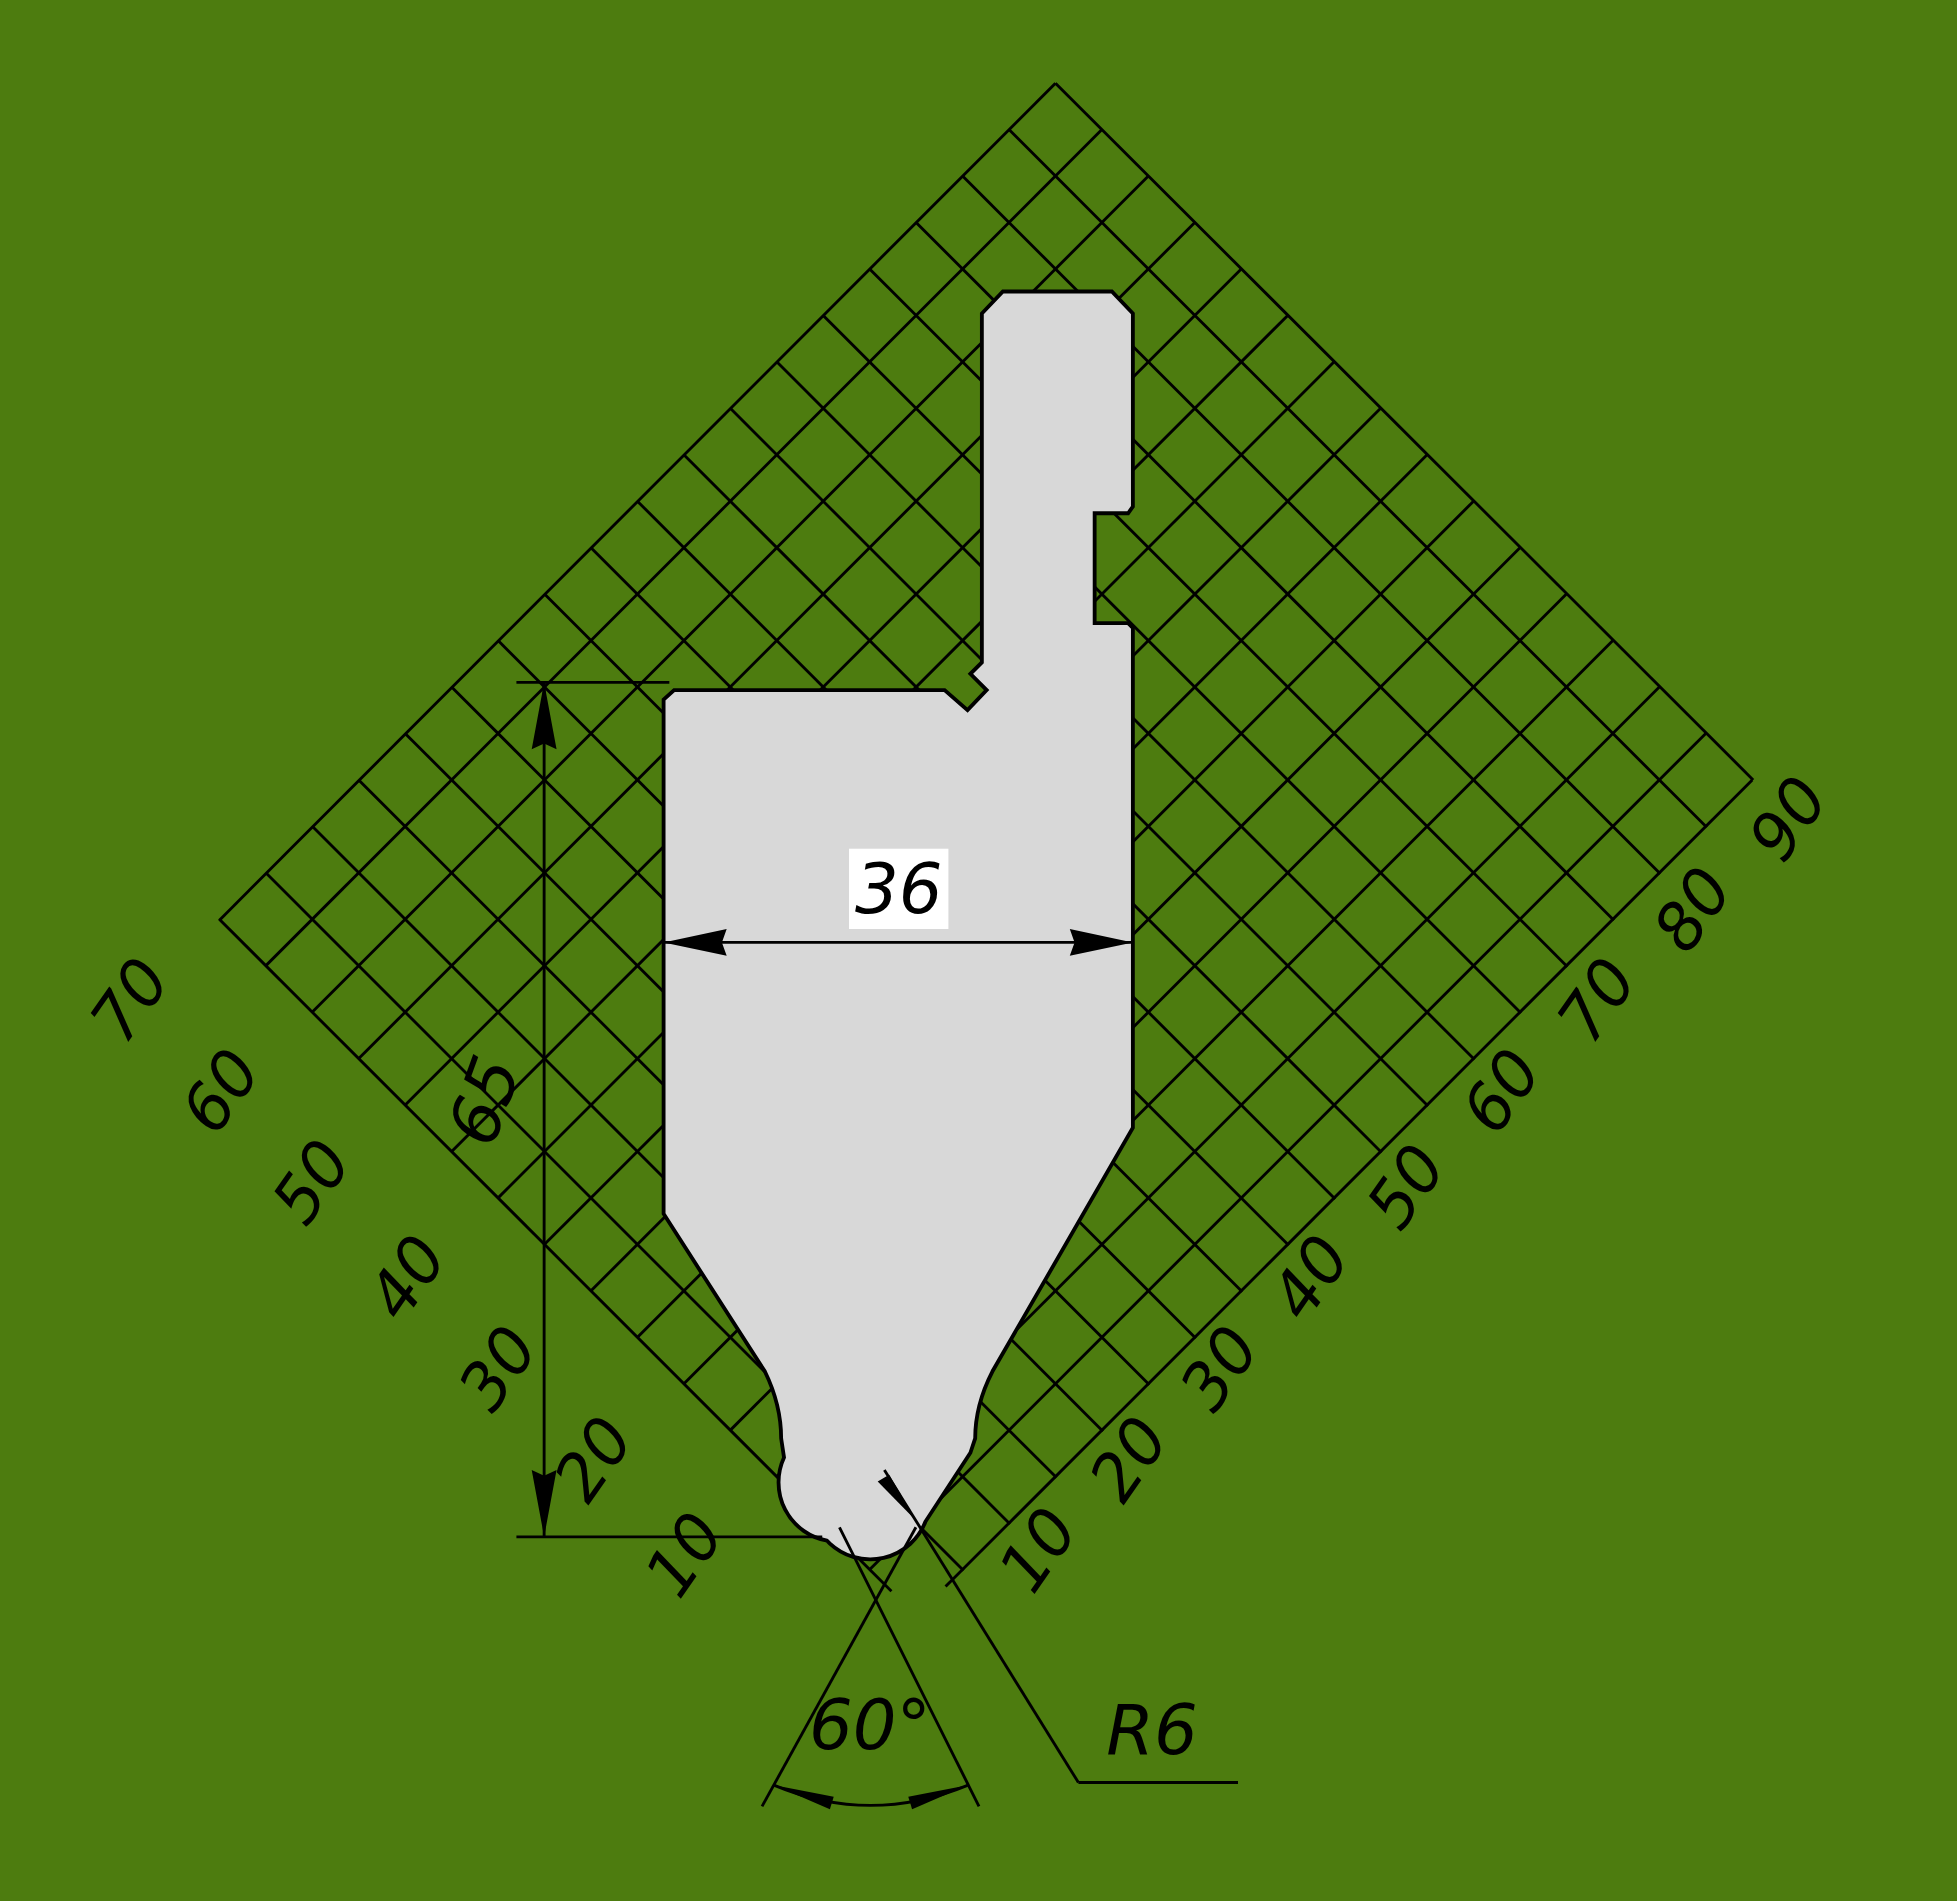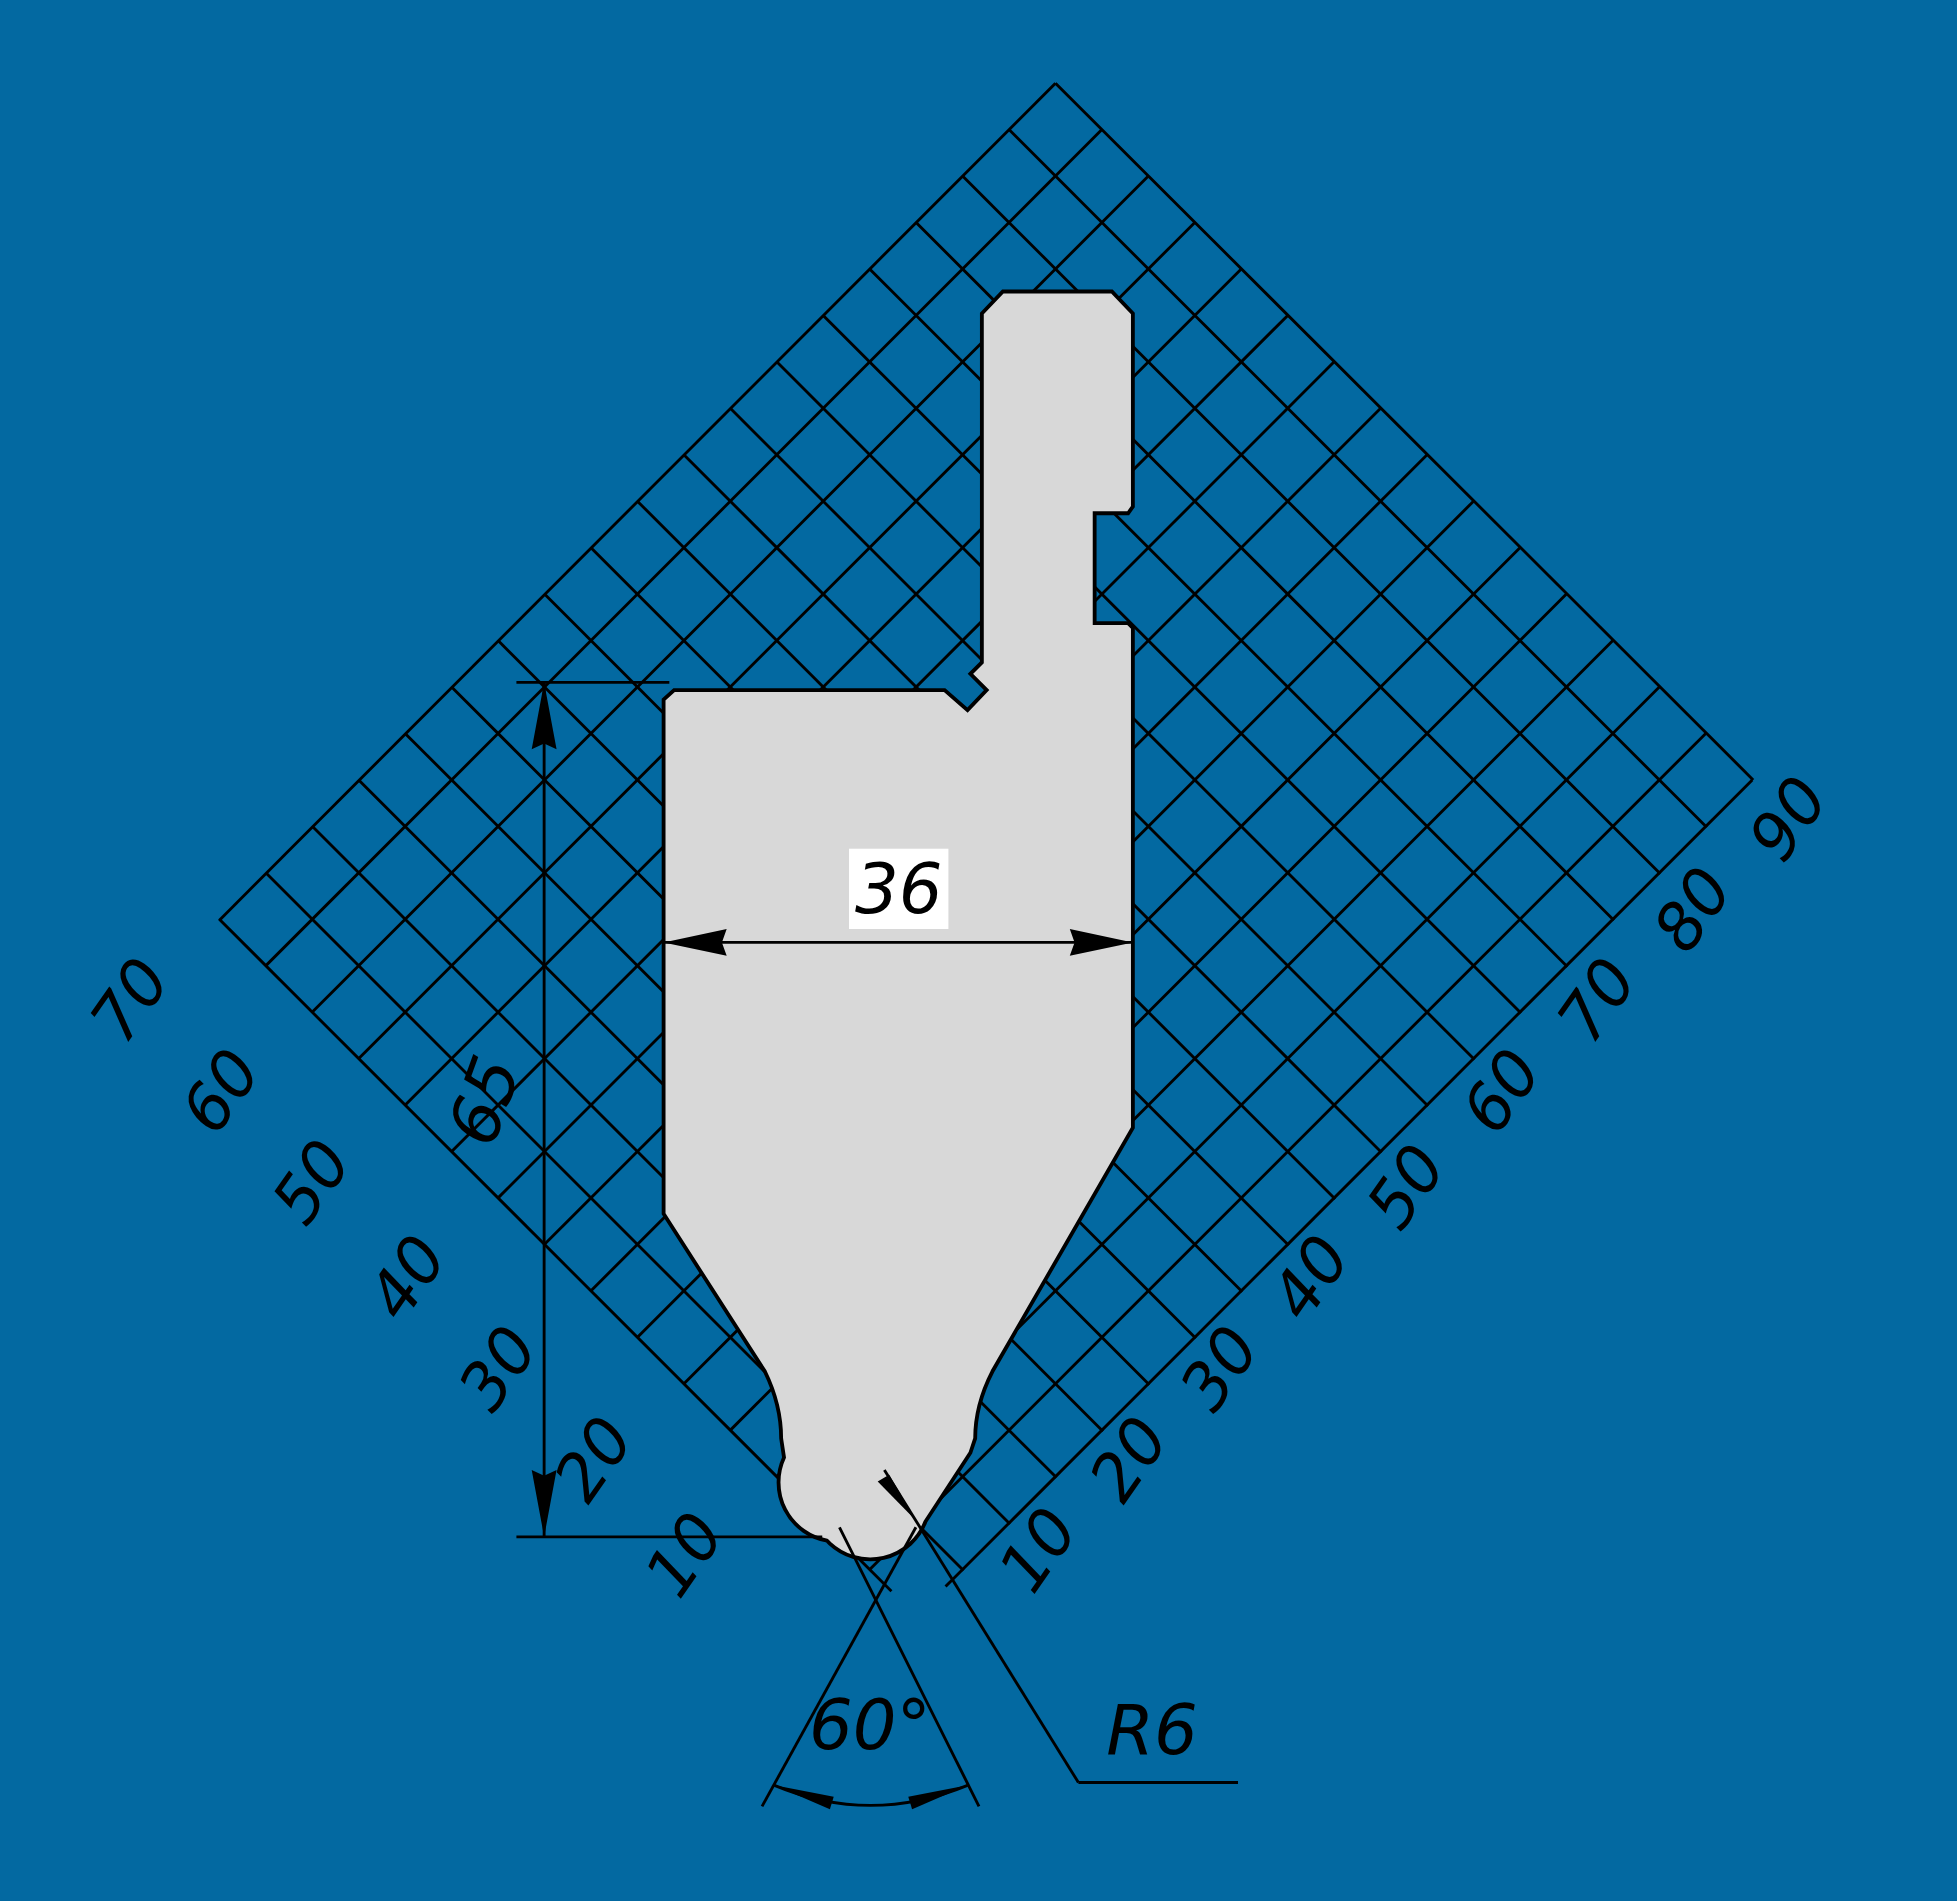--- a/index.html
+++ b/index.html
@@ -1,16 +1,16 @@
 <!DOCTYPE html>
 <html><head>
 <meta charset="utf-8">
 <style>
   html, body { margin: 0; padding: 0; background: #ffffff; }
-  #canvas { position: relative; width: 1958px; height: 1901px; overflow: hidden; background: #0369a1; }
+  #canvas { position: relative; width: 1958px; height: 1901px; overflow: hidden; background: #4d7c0f; }
   svg { position: absolute; left: 0; top: 0; }
   .grid line { stroke: #000; stroke-width: 3; }
   .outline { fill: #d8d8d8; stroke: #000; stroke-width: 4; stroke-linejoin: miter; }
   .dim { stroke: #000; stroke-width: 3; fill: none; }
   .lbl { font-family: "DejaVu Sans", sans-serif; font-style: oblique; font-weight: normal; fill: #000; }
   .tick-lbl { font-size: 68px; }
   .dim-lbl { font-size: 72px; }
 </style>
 </head>
 <body>

